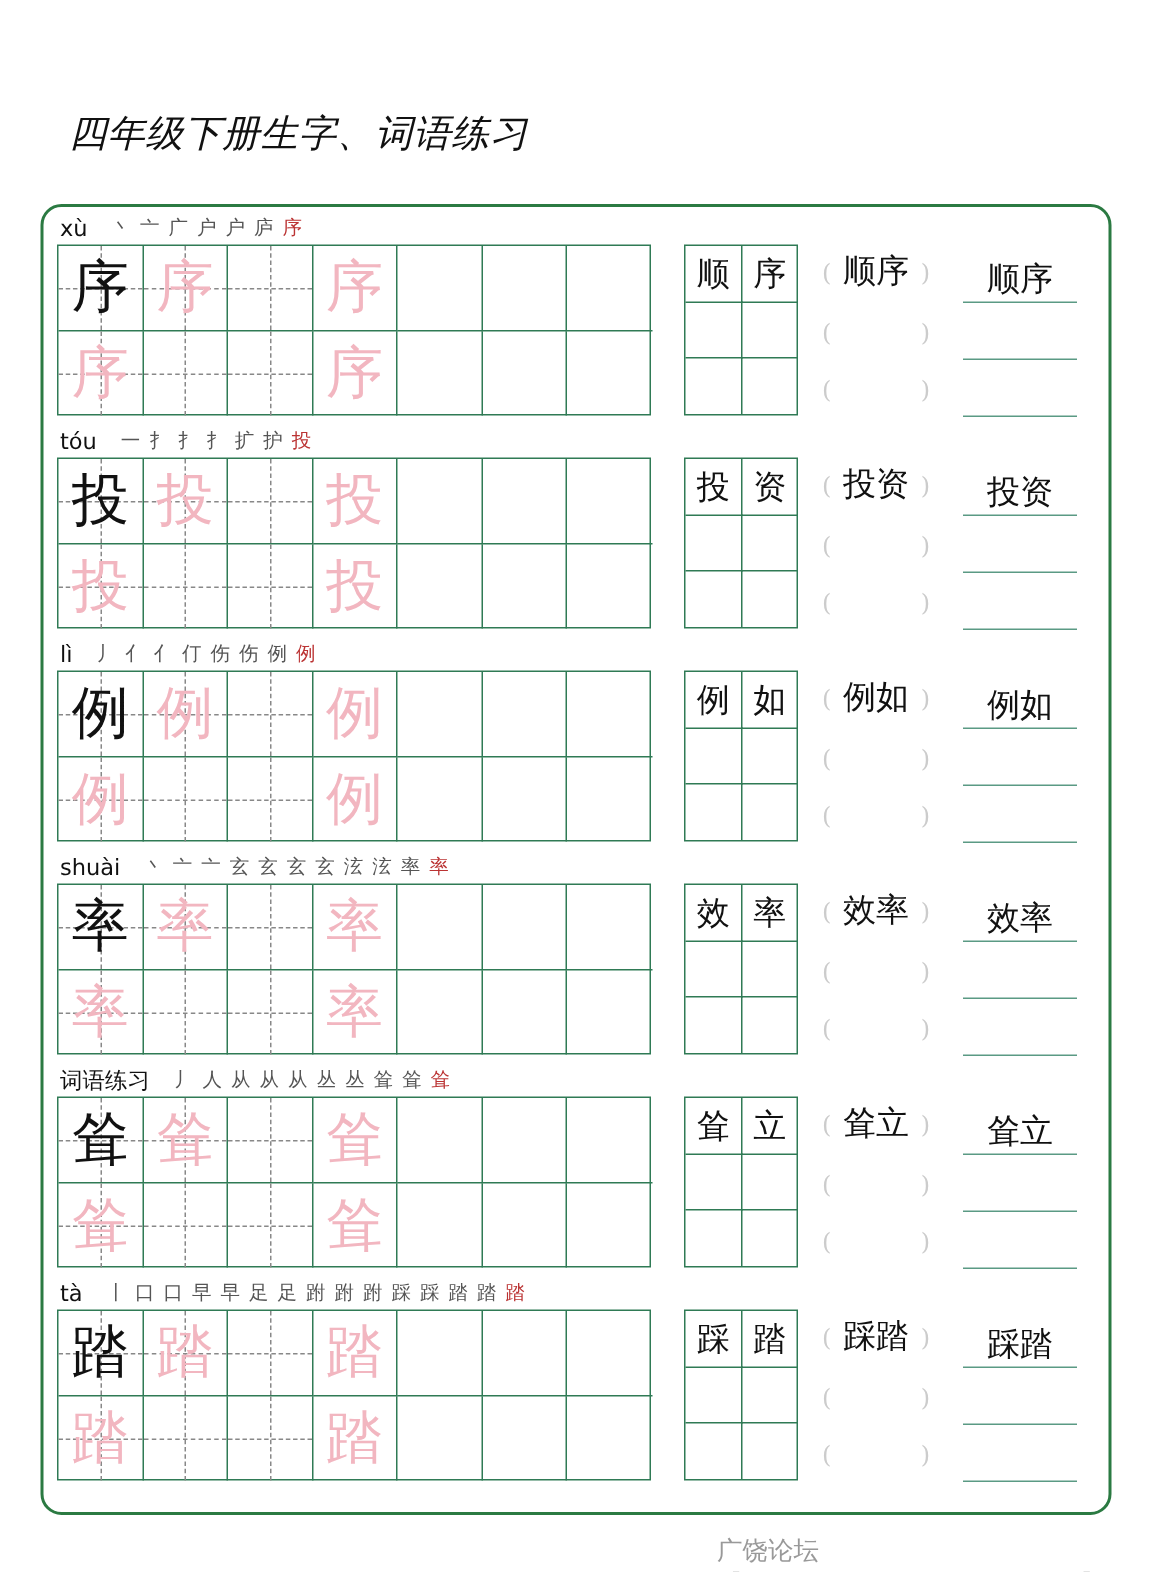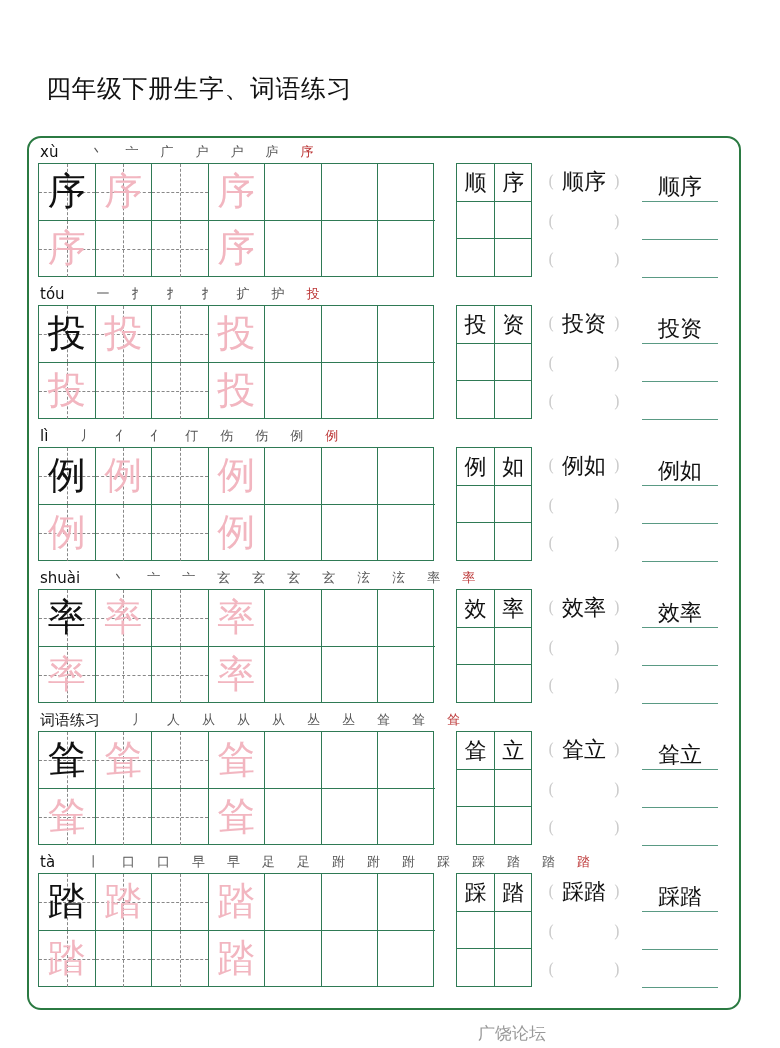--- a/index.html
+++ b/index.html
@@ -1,20 +1,20 @@
 <!DOCTYPE html>
 <html><head>
 <meta charset="utf-8">
 <style>
   html,body{margin:0;padding:0;background:#fff;}
   body{width:780px;height:1048px;position:relative;overflow:hidden;font-family:"DejaVu Sans","Liberation Sans",sans-serif;}
-  .title{position:absolute;left:46px;top:72px;font-size:25px;color:#111;letter-spacing:0.5px;}
+  .title{position:absolute;left:46px;top:72px;font-size:25px;color:#111;letter-spacing:0.5px;font-style:italic;}
   .frame{position:absolute;left:27px;top:136px;width:714px;height:874px;border:2.5px solid #2b7a42;border-radius:14px;box-sizing:border-box;}
   .block{position:absolute;left:0;width:780px;height:142px;}
-  .pinyin-row{position:absolute;left:40px;top:-22px;height:22px;display:flex;align-items:center;gap:22px;}
+  .pinyin-row{position:absolute;left:40px;top:-22px;height:22px;display:flex;align-items:center;gap:6px;}
   .pinyin{font-size:15px;color:#111;margin-right:10px;font-family:"DejaVu Sans",sans-serif;}
   .stroke{font-size:13px;color:#555;font-family:"DejaVu Serif",serif;}
   .stroke.last{color:#b33;}
   .grid{position:absolute;left:38px;top:0;width:396px;height:114px;border:1.5px solid #2f7a55;box-sizing:border-box;}
   .cell{position:absolute;width:56.5px;height:56.5px;box-sizing:border-box;border-right:1.5px solid #2f7a55;border-bottom:1.5px solid #2f7a55;display:flex;align-items:center;justify-content:center;font-family:"DejaVu Serif",serif;font-size:38px;}
   .cell.guide::before{content:"";position:absolute;left:50%;top:0;bottom:0;border-left:1px dashed #888;}
   .cell.guide::after{content:"";position:absolute;top:50%;left:0;right:0;border-top:1px dashed #888;}
   .cell .ch{position:relative;z-index:1;}
   .ch.dark{color:#111;}
   .ch.pink{color:#f2b6c0;}

